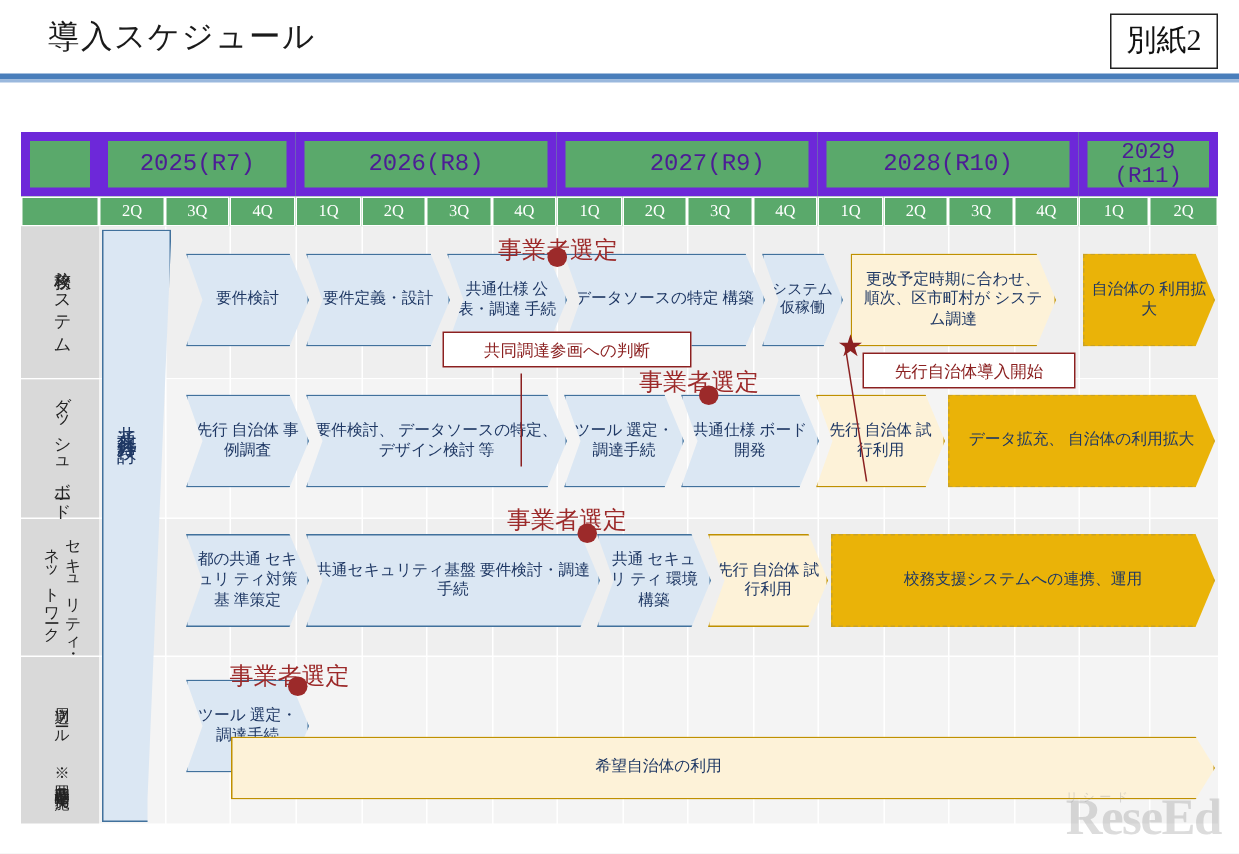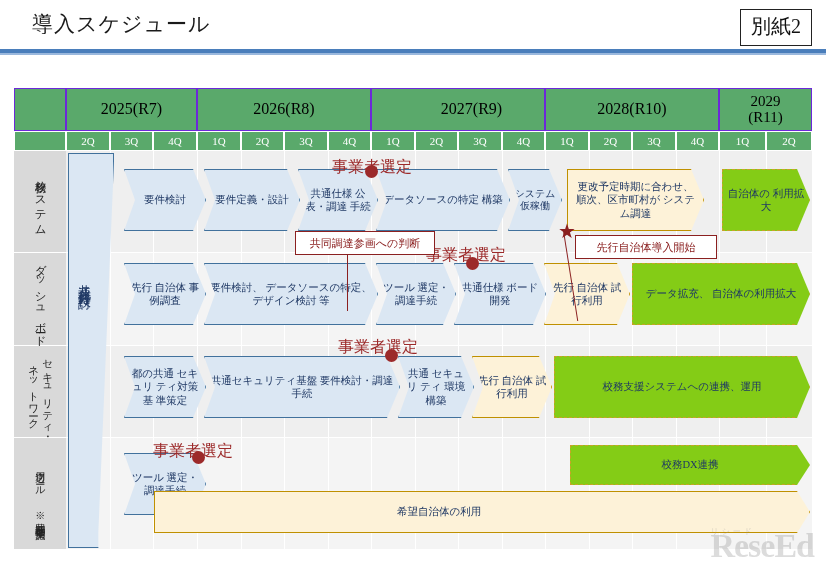--- a/index.html
+++ b/index.html
@@ -19,23 +19,23 @@
     font-family:"Liberation Serif","DejaVu Serif",serif;
   }
   #title-rule{position:absolute;left:0;top:49px;width:826px;height:4px;background:#4a7ebb;}
   #title-rule2{position:absolute;left:0;top:53px;width:826px;height:2px;background:#9ab8dd;}
 
   
   #chart{position:absolute;left:14px;top:88px;width:798px;height:462px;}
 
   .hdr-row{position:absolute;left:0;top:0;width:798px;height:43px;}
   .hdr-cell{
-    position:absolute;top:0;height:43px;background:#5aa96b;border:1px solid #6d28d9;
-    box-sizing:border-box;color:#000000;display:flex;align-items:center;justify-content:center;
-    font-size:16px;font-family:Liberation Serif, serif;text-align:center;line-height:1.05;
+    position:absolute;top:0;height:43px;background:#5aa96b;border:6px solid #6d28d9;
+    box-sizing:border-box;color:#4c1d95;display:flex;align-items:center;justify-content:center;
+    font-size:16px;font-family:Liberation Mono, monospace;text-align:center;line-height:1.05;
   }
   .hdr-cell.corner{background:#5aa96b;}
   .q-row{position:absolute;left:0;top:43px;width:798px;height:20px;}
   .q-cell{
     position:absolute;top:0;height:20px;background:#5aa96b;border:1px solid #ffffff;
     box-sizing:border-box;color:#fff;display:flex;align-items:center;justify-content:center;
     font-size:11px;font-family:"Liberation Serif","DejaVu Serif",serif;
   }
 
   #body-area{position:absolute;left:0;top:63px;width:798px;height:399px;background:#efefef;}
@@ -54,21 +54,21 @@
   .gridline{position:absolute;top:0;width:1px;height:399px;background:#ffffff;}
 
   
   .arrow{
     position:absolute;box-sizing:border-box;display:flex;align-items:center;justify-content:center;
     text-align:center;font-size:10.5px;line-height:1.25;color:#1f3864;
     font-family:"Liberation Serif","DejaVu Serif",serif;padding:0 4px;
   }
   .a-yellow{background:#fdf2d8;border:1.2px solid #bf9000;
     clip-path:polygon(0 0, calc(100% - 13px) 0, 100% 50%, calc(100% - 13px) 100%, 0 100%);}
-  .a-yellow-dash{background:#84cc16;
+  .a-yellow-dash{background:#eab308;
     clip-path:polygon(0 0, calc(100% - 13px) 0, 100% 50%, calc(100% - 13px) 100%, 0 100%);}
   .a-yellow-dash::after{
     content:"";position:absolute;inset:0;border:1.4px dashed #c9a227;
     clip-path:polygon(0 0, calc(100% - 13px) 0, 100% 50%, calc(100% - 13px) 100%, 0 100%);
     pointer-events:none;
   }
   .a-chevron{background:#dbe7f3;border:1px solid #41719c;
     clip-path:polygon(0 0, calc(100% - 13px) 0, 100% 50%, calc(100% - 13px) 100%, 0 100%, 11px 50%);}
   .a-chevron-y{background:#fdf2d8;border:1.2px solid #bf9000;
     clip-path:polygon(0 0, calc(100% - 13px) 0, 100% 50%, calc(100% - 13px) 100%, 0 100%, 11px 50%);}
@@ -217,37 +217,36 @@
     <div class="arrow a-chevron-y" style="left:530px;top:112px;width:86px;height:62px;">先行 自治体 試行利用</div>
     <div class="arrow a-chevron" style="left:110px;top:205px;width:82px;height:62px;">都の共通 セキュリ ティ対策基 準策定</div>
 
     <div class="arrow a-yellow-dash" style="left:618px;top:112px;width:178px;height:62px;">データ拡充、 自治体の利用拡大</div>
     <div class="arrow a-chevron" style="left:190px;top:205px;width:196px;height:62px;">共通セキュリティ基盤 要件検討・調達手続</div>
     <div class="arrow a-chevron" style="left:384px;top:205px;width:76px;height:62px;">共通 セキュリ ティ 環境構築</div>
     <div class="arrow a-chevron-y" style="left:458px;top:205px;width:80px;height:62px;">先行 自治体 試行利用</div>
     <div class="arrow a-yellow-dash" style="left:540px;top:205px;width:256px;height:62px;">校務支援システムへの連携、運用</div>
 
     <div class="arrow a-chevron" style="left:110px;top:302px;width:82px;height:62px;">ツール 選定・ 調達手続</div>
-    <div class="arrow a-yellow-dash" style="left:556px;top:294px;width:240px;height:40px;">校務DX連携</div>
     <div class="arrow a-yellow" style="left:140px;top:340px;width:656px;height:42px;justify-content:flex-start;padding-left:242px;">希望自治体の利用</div>
 
     <div class="marker-label" style="left:318px;top:6px;">事業者選定</div>
     <div class="marker-dot" style="left:351px;top:14px;"></div>
 
     <div class="marker-label" style="left:412px;top:94px;">事業者選定</div>
     <div class="marker-dot" style="left:452px;top:106px;"></div>
 
     <div class="marker-label" style="left:324px;top:186px;">事業者選定</div>
     <div class="marker-dot" style="left:371px;top:198px;"></div>
 
     <div class="marker-label" style="left:139px;top:290px;">事業者選定</div>
     <div class="marker-dot" style="left:178px;top:300px;"></div>
 
     <div id="callout-leader"></div>
-    <div class="callout-box" style="left:281px;top:80px;width:140px;height:24px;">共同調達参画への判断</div>
+    <div class="callout-box" style="left:281px;top:70px;width:166px;height:24px;">共同調達参画への判断</div>
 
     <div id="star">★</div>
     <div id="star-leader"></div>
     <div class="callout-box" style="left:561px;top:84px;width:142px;height:24px;">先行自治体導入開始</div>
 
   </div>
 </div>
 
 <div id="watermark">
   <small>リシード</small>

